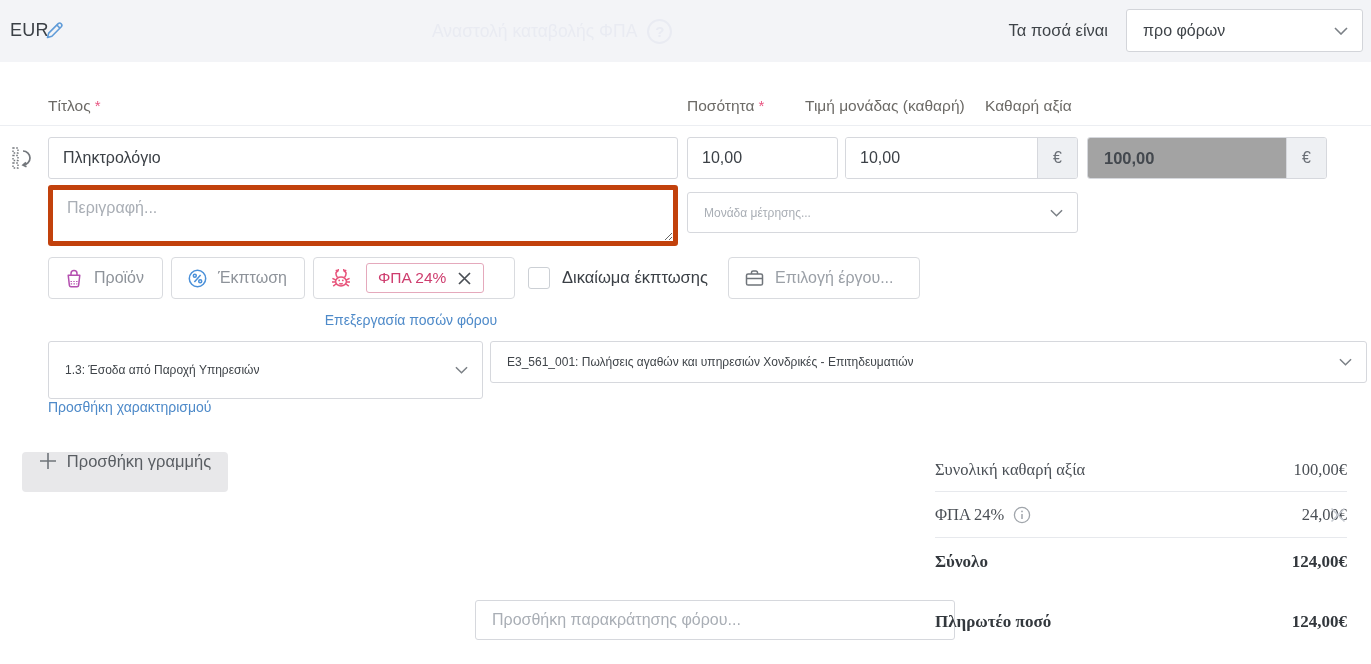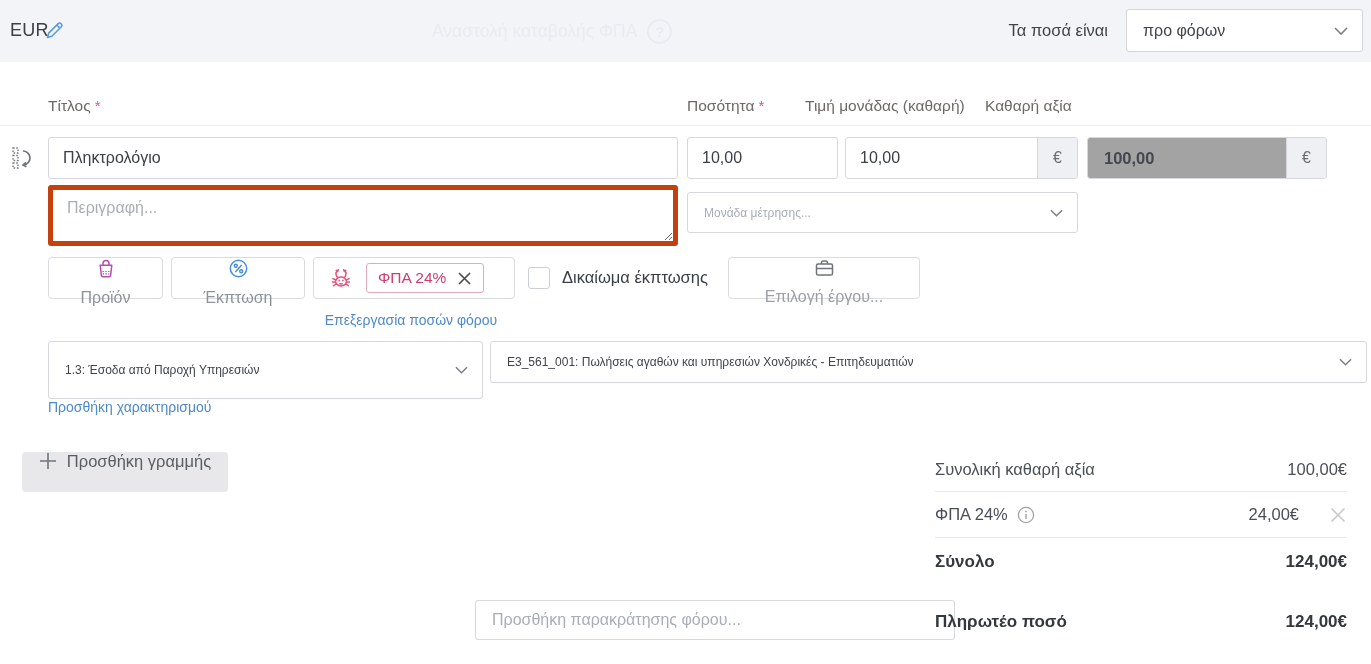--- a/index.html
+++ b/index.html
@@ -55,21 +55,21 @@
         padding:0 14px 0 16px; font-size:12px; cursor:pointer; }
   .dd .dd-text { flex:1; white-space:nowrap; overflow:hidden; text-overflow:ellipsis; }
   .dd.placeholder .dd-text { color:#a9aeb5; }
   #unit-select { position:absolute; left:687px; top:192px; width:391px; height:41px; }
   #income-select { position:absolute; left:48px; top:341px; width:435px; height:58px; }
   #e3-select { position:absolute; left:490px; top:341px; width:877px; height:42px; }
 
   
   .pill-btn { position:absolute; top:257px; height:42px; background:#fff; border:1px solid #d9dbdf;
               border-radius:4px; display:flex; align-items:center; gap:10px; padding:0 15px;
-              font-size:16px; color:#8e939a; cursor:pointer;flex-direction:column; }
+              font-size:16px; color:#8e939a; cursor:pointer; }
   #product-btn { left:48px; width:115px; }
   #discount-btn { left:171px; width:134px; }
   .tax-group { position:absolute; left:313px; top:257px; width:202px; height:42px; background:#fff;
                border:1px solid #d9dbdf; border-radius:4px; display:flex; align-items:center;
                padding:0 9px 0 15px; gap:13px; }
   .vat-chip { height:30px; border:1px solid #e5a9bc; border-radius:3px; display:flex; align-items:center;
               gap:11px; padding:0 11px; font-size:15.5px; color:#ce3d6e; cursor:pointer; white-space:nowrap; }
   .chip-x { display:flex; align-items:center; cursor:pointer; }
 
   .checkbox { position:absolute; left:528px; top:267px; width:22px; height:22px; background:#fff;
@@ -84,26 +84,26 @@
 
   
   .add-line-btn { position:absolute; left:22px; top:452px; width:206px; height:40px; background:#e8e8ea;
                   border:none; border-radius:4px; display:flex; align-items:flex-start; justify-content:center;
                   gap:10px; font-size:16.5px; color:#595d62; cursor:pointer;
                   font-family:"Liberation Sans", sans-serif; }
 
   #withholding-input { position:absolute; left:475px; top:600px; width:480px; height:40px; padding:0 16px; }
 
   .totals { position:absolute; left:935px; top:448px; width:412px; }
-  .t-row { display:flex; align-items:center; justify-content:space-between; }
+  .t-row { display:flex; align-items:center; justify-content:space-between;font-family:Liberation Serif, serif; }
   .t-row .t-label { display:flex; align-items:center; gap:9px; font-size:16.5px; color:#4a4f55; }
   .t-row .t-value { font-size:16.5px; color:#4a4f55; }
   .t-r1 { height:44px; border-bottom:1px solid #e7e9ed; }
   .t-r2 { height:46px; border-bottom:1px solid #e7e9ed; position:relative; }
-  .t-r2 .t-value { margin-right:48px; }
+  .t-r2 .t-value { }
   .t-r2 .row-x { position:absolute; right:0; top:14px; cursor:pointer; }
   .t-r3 { height:48px; }
   .t-r4 { margin-top:14px; height:44px; }
   .t-bold .t-label, .t-bold .t-value { font-weight:bold; font-size:17px; color:#33383d; }
 
   svg { display:block; }
 </style>
 </head>
 <body>
 

